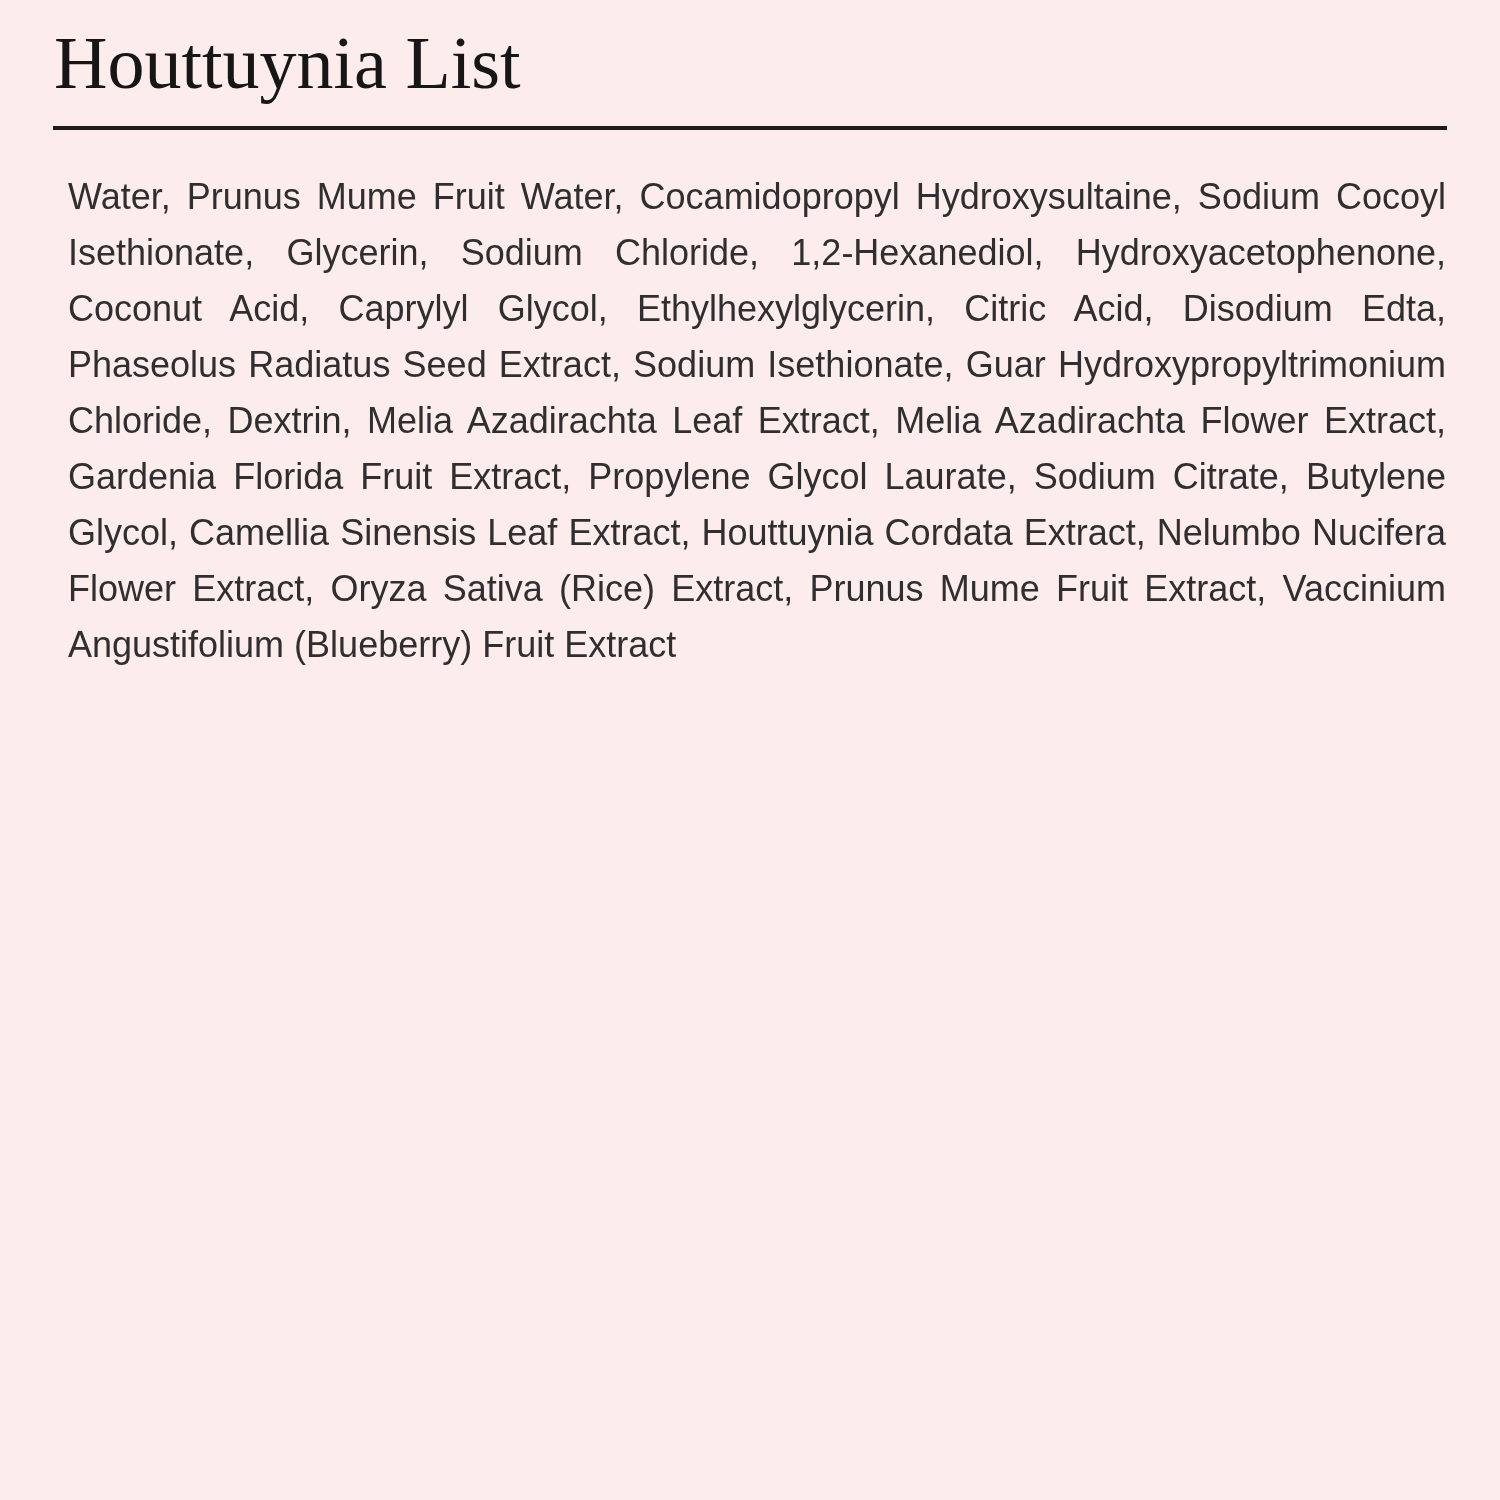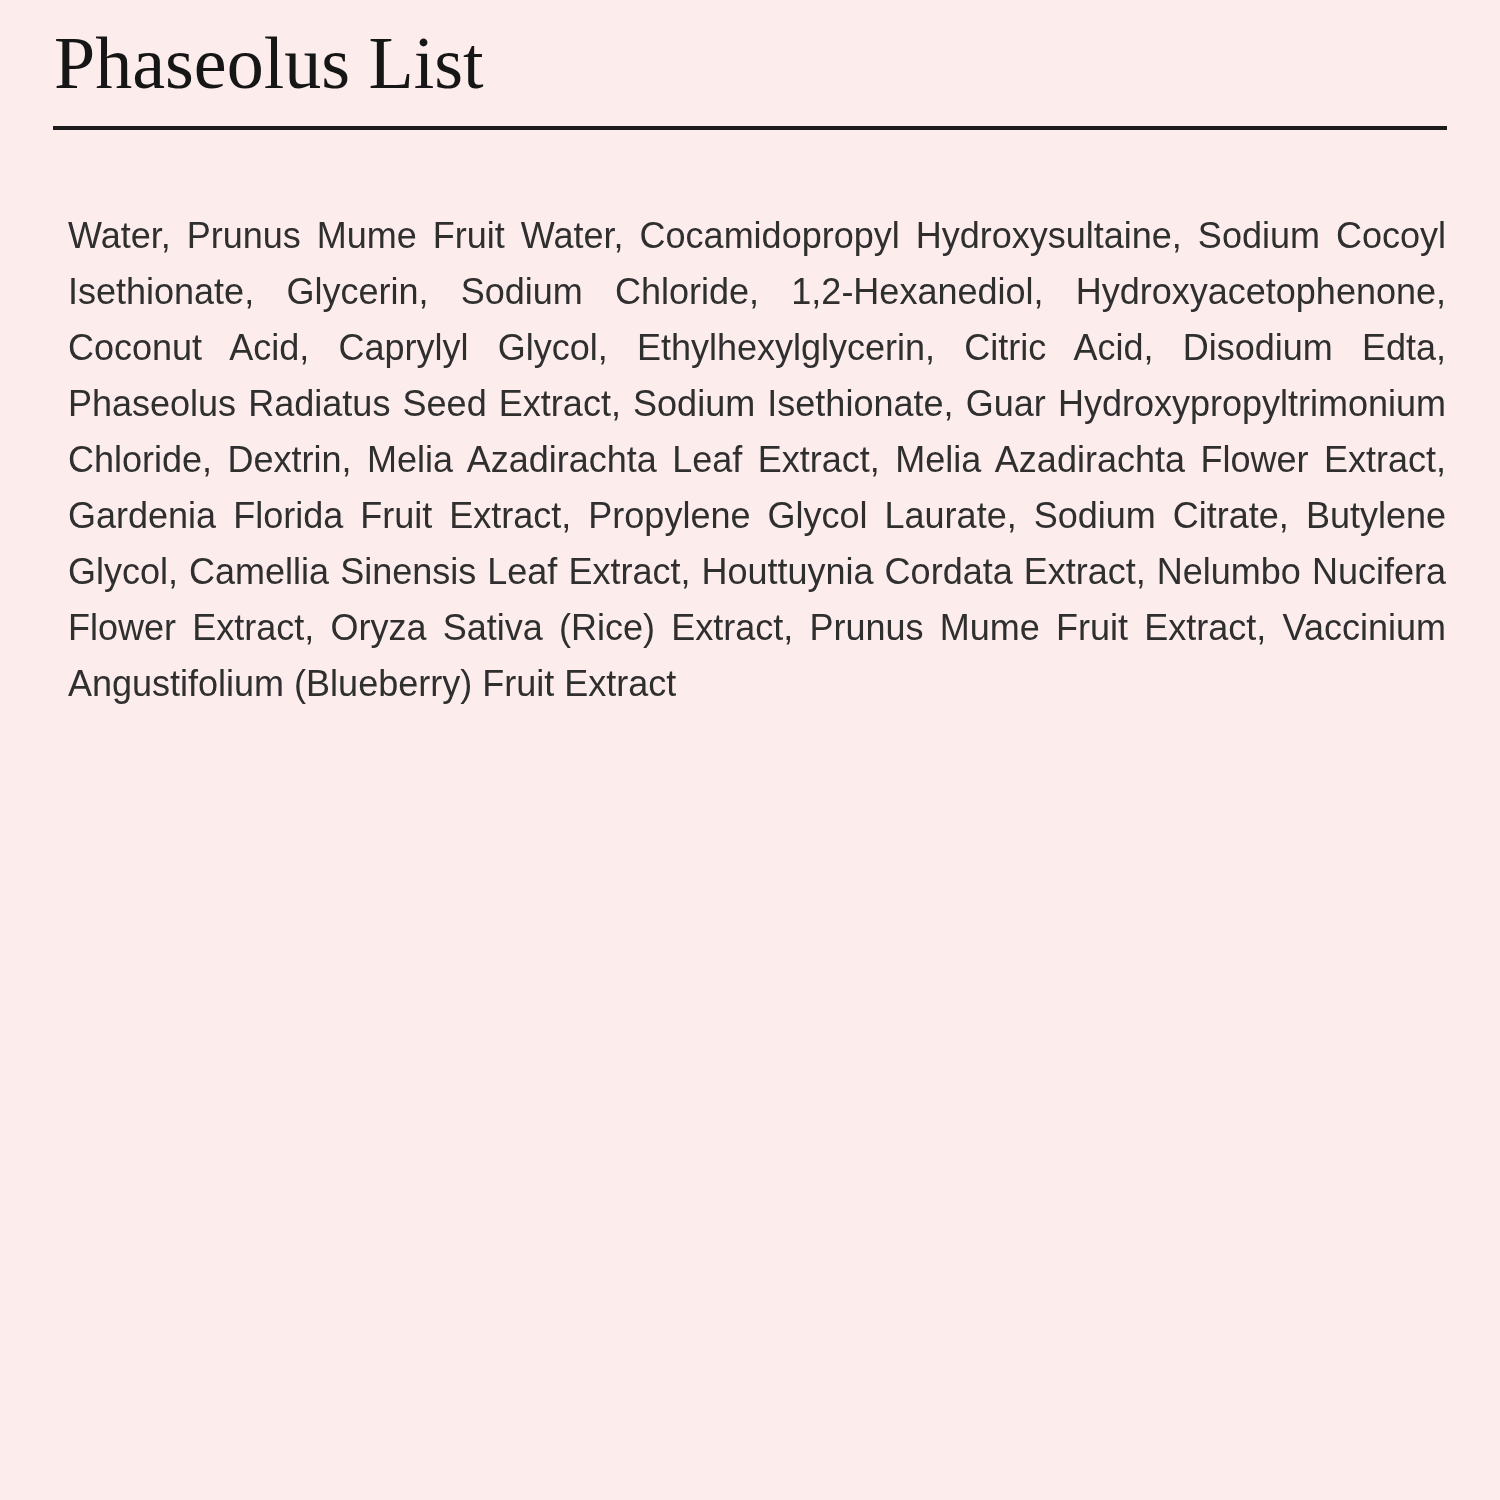--- a/index.html
+++ b/index.html
@@ -29,29 +29,29 @@
       letter-spacing: 0px;
       color: var(--title-color, #161616);
     }
     .title-divider {
       border: none;
       height: 4px;
       background: var(--divider-color, #1c1c1c);
       margin: 26px 53px 0 53px;
     }
     .ingredients-paragraph {
-      margin: 78px 54px 0 68px;
+      margin: 39px 54px 0 68px;
       font-size: 36px;
       line-height: 56px;
       font-weight: 300;
       color: var(--body-color, #2f2f2f);
       text-align: justify;
       text-justify: inter-word;
     }
   </style>
 </head>
 <body>
 
 <div class="page">
-  <h1 class="page-title">Phaseolus List</h1>
+  <h1 class="page-title">Houttuynia List</h1>
   <hr class="title-divider">
   <p class="ingredients-paragraph">Water, Prunus Mume Fruit Water, Cocamidopropyl Hydroxysultaine, Sodium Cocoyl Isethionate, Glycerin, Sodium Chloride, 1,2-Hexanediol, Hydroxyacetophenone, Coconut Acid, Caprylyl Glycol, Ethylhexylglycerin, Citric Acid, Disodium Edta, Phaseolus Radiatus Seed Extract, Sodium Isethionate, Guar Hydroxypropyltrimonium Chloride, Dextrin, Melia Azadirachta Leaf Extract, Melia Azadirachta Flower Extract, Gardenia Florida Fruit Extract, Propylene Glycol Laurate, Sodium Citrate, Butylene Glycol, Camellia Sinensis Leaf Extract, Houttuynia Cordata Extract, Nelumbo Nucifera Flower Extract, Oryza Sativa (Rice) Extract, Prunus Mume Fruit Extract, Vaccinium Angustifolium (Blueberry) Fruit Extract</p>
 </div>
 
 </body></html>

